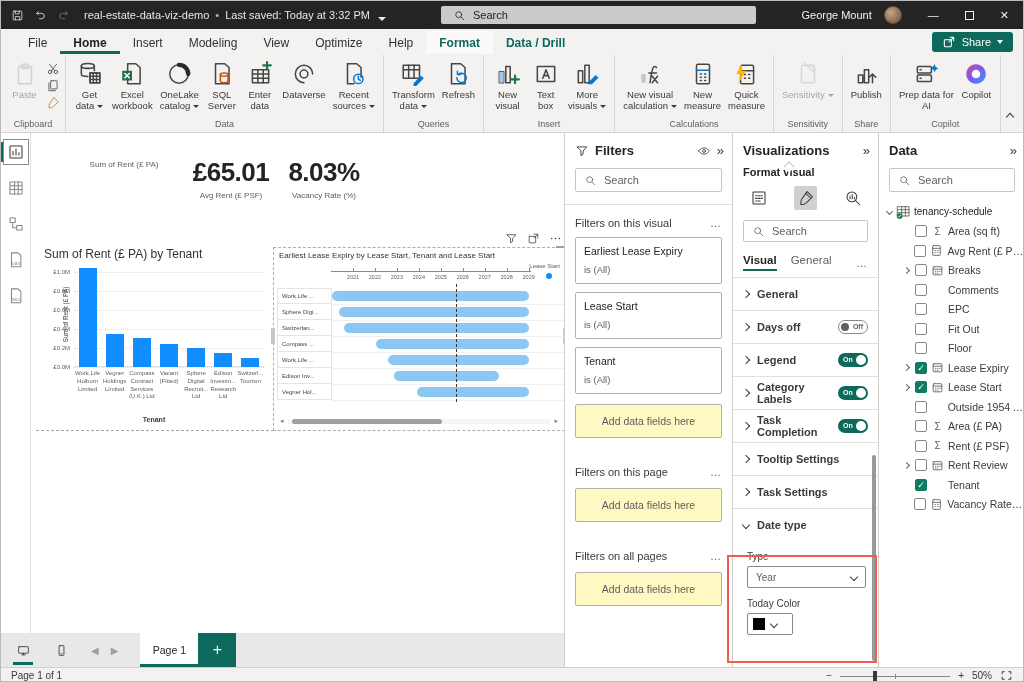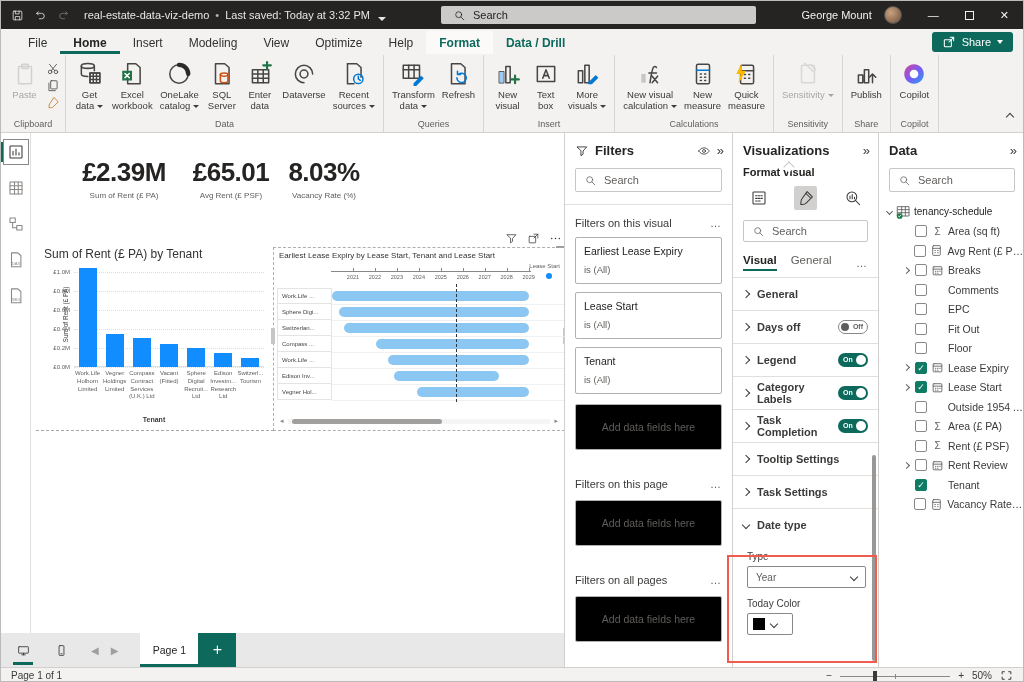--- a/index.html
+++ b/index.html
@@ -104,21 +104,21 @@
 
   
   #filtersPane{left:563px;width:168px}
   .fp-divider{border-top:1px solid #e1dfdd;margin-top:12px}
   .fp-group-title{display:flex;align-items:center;margin:12px 10px 0;font-size:11px;color:#3b3a39}
   .fp-group-title .t{flex:1}
   .fp-dots{color:#605e5c;letter-spacing:1px}
   .filter-card{margin:8px 10px 0;border:1px solid #b3b0ad;border-radius:2px;padding:7px 8px 8px;background:#fff}
   .filter-card .fname{font-size:10.5px;color:#252423}
   .filter-card .fcond{font-size:9.5px;color:#605e5c;margin-top:7px}
-  .add-card{margin:10px 10px 0;border:1px solid #b3b0ad;border-radius:2px;height:46px;display:flex;align-items:center;justify-content:center;color:#605e5c;font-size:10.5px;background:#000000}
+  .add-card{margin:10px 10px 0;border:1px solid #b3b0ad;border-radius:2px;height:34px;display:flex;align-items:center;justify-content:center;color:#605e5c;font-size:10.5px;background:#fef9c3}
 
   
   #vizPane{left:731px;width:146px}
   .vp-sub{font-size:11px;font-weight:bold;color:#252423;margin:8px 10px 0}
   .vp-icons{display:flex;align-items:center;gap:24px;margin:8px 14px 0;position:relative}
   .vp-icons .vbtn{width:24px;height:24px;display:flex;align-items:center;justify-content:center;border-radius:2px}
   .vp-icons .vbtn.sel{background:#d2d0ce}
   .vp-notch{position:absolute;top:30px;left:52px;width:8px;height:8px;background:#fff;border-left:1px solid #c8c6c4;border-top:1px solid #c8c6c4;transform:rotate(45deg)}
   .vp-tabs{display:flex;align-items:center;margin:12px 10px 0;gap:14px}
   .vp-tab{font-size:11.5px;color:#605e5c;padding-bottom:5px}
@@ -488,20 +488,32 @@
                 <path d="M18 20v-8M15 15l3-3 3 3"></path>
               </svg>
             </span>
             <span>Publish</span>
           </div>
         </div>
         <div class="rb-label">Share</div>
       </div>
       <div class="rb-group">
         <div class="rb-items">
+          <div class="rb-btn">
+            <span class="ico ric">
+              <svg viewBox="0 0 24 24" width="100%" height="100%" fill="none" stroke="#484644" stroke-width="1.4" stroke-linecap="round" stroke-linejoin="round">
+                <rect x="4" y="5" width="13" height="6" rx="1"></rect>
+                <rect x="4" y="13" width="13" height="6" rx="1"></rect>
+                <path d="M6.5 8h1M6.5 16h1"></path>
+                <path d="M20 3l1 2.5L23.5 7 21 8l-1 2.5L19 8l-2.5-1L19 4.5z" fill="#0078d4" stroke="none"></path>
+              </svg>
+            </span>
+            <span>Prep data for</span>
+            <span>AI</span>
+          </div>
           <div class="rb-btn">
             <span class="ico ric">
               <svg viewBox="0 0 24 24" width="100%" height="100%">
                 <defs>
                   <linearGradient id="cpg" x1="0" y1="0" x2="1" y2="1">
                     <stop offset="0" stop-color="#d84594"></stop>
                     <stop offset=".5" stop-color="#7b5bf2"></stop>
                     <stop offset="1" stop-color="#2a9df4"></stop>
                   </linearGradient>
                 </defs>
@@ -696,21 +708,20 @@
         <div class="gv-bar" style="top: 139px; left: 142.647px; width: 112px; background: rgb(140, 199, 243);"></div>
         <div class="gv-today" style="left: 182.176px;"></div>
         <div class="gv-scroll">
           <span class="arr" style="left: 0px;">◂</span>
           <div class="track"></div>
           <div class="thumb"></div>
           <span class="arr" style="right: 0px;">▸</span>
         </div>
       </div>
   <div class="kpi" style="left: 28px;">
-        <div class="kpi-value">£2.39M</div>
         <div class="kpi-label">Sum of Rent (£ PA)</div>
       </div>
       <div class="kpi" style="left: 135px;">
         <div class="kpi-value">£65.01</div>
         <div class="kpi-label">Avg Rent (£ PSF)</div>
       </div>
       <div class="kpi" style="left: 228px;">
         <div class="kpi-value">8.03%</div>
         <div class="kpi-label">Vacancy Rate (%)</div>
       </div>

